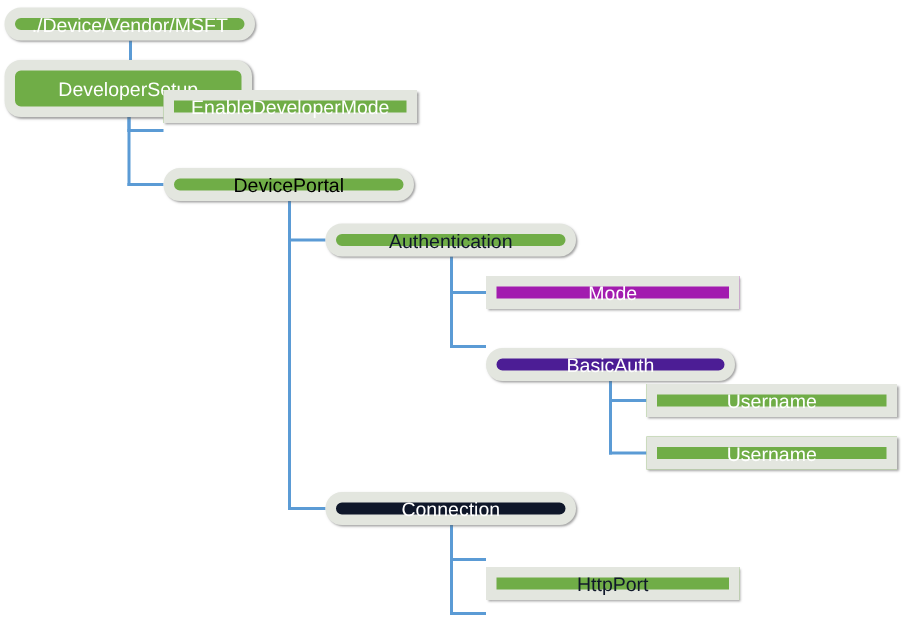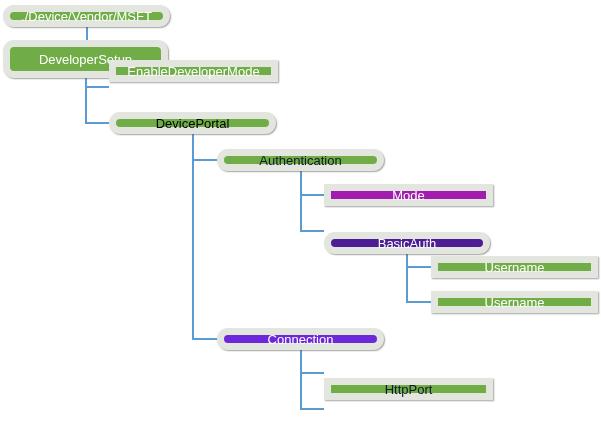--- a/index.html
+++ b/index.html
@@ -65,15 +65,15 @@
     <div class="conn" style="left: 300px; top: 408px; width: 24px; height: 2px; background: rgb(91, 155, 213);"></div>
     <div class="node pill" style="left: 3px; top: 5px; width: 167px; height: 22px; background: rgb(112, 173, 71); border-color: rgb(227, 230, 223); color: rgb(255, 255, 255);">./Device/Vendor/MSFT</div>
     <div class="node pill" style="left: 3px; top: 40px; width: 165px; height: 38px; background: rgb(112, 173, 71); border-color: rgb(227, 230, 223); color: rgb(255, 255, 255);">DeveloperSetup</div>
     <div class="node rect" style="left: 109px; top: 60px; width: 169px; height: 22px; background: rgb(112, 173, 71); border-color: rgb(227, 230, 223); color: rgb(255, 255, 255);">EnableDeveloperMode</div>
     <div class="node pill" style="left: 109px; top: 112px; width: 167px; height: 22px; background: rgb(112, 173, 71); border-color: rgb(227, 230, 223); color: #000000;">DevicePortal</div>
     <div class="node pill" style="left: 217px; top: 149px; width: 167px; height: 22px; background: rgb(112, 173, 71); border-color: rgb(227, 230, 223); color: #0f172a;">Authentication</div>
     <div class="node rect" style="left: 324px; top: 184px; width: 169px; height: 22px; background: #a21caf; border-color: rgb(227, 230, 223); color: rgb(255, 255, 255);">Mode</div>
     <div class="node pill" style="left: 324px; top: 232px; width: 166px; height: 22px; background: #4c1d95; border-color: rgb(227, 230, 223); color: rgb(255, 255, 255);">BasicAuth</div>
     <div class="node rect" style="left: 431px; top: 256px; width: 167px; height: 22px; background: rgb(112, 173, 71); border-color: rgb(227, 230, 223); color: rgb(255, 255, 255);">Username</div>
     <div class="node rect" style="left: 431px; top: 291px; width: 167px; height: 22px; background: rgb(112, 173, 71); border-color: rgb(227, 230, 223); color: rgb(255, 255, 255);">Username</div>
-    <div class="node pill" style="left: 217px; top: 328px; width: 167px; height: 22px; background: #6d28d9; border-color: rgb(227, 230, 223); color: rgb(255, 255, 255);">Connection</div>
+    <div class="node pill" style="left: 217px; top: 328px; width: 167px; height: 22px; background: #0f172a; border-color: rgb(227, 230, 223); color: rgb(255, 255, 255);">Connection</div>
     <div class="node rect" style="left: 324px; top: 378px; width: 169px; height: 22px; background: rgb(112, 173, 71); border-color: rgb(227, 230, 223); color: #0f172a;">HttpPort</div>
   </div>
 
 </body></html>

